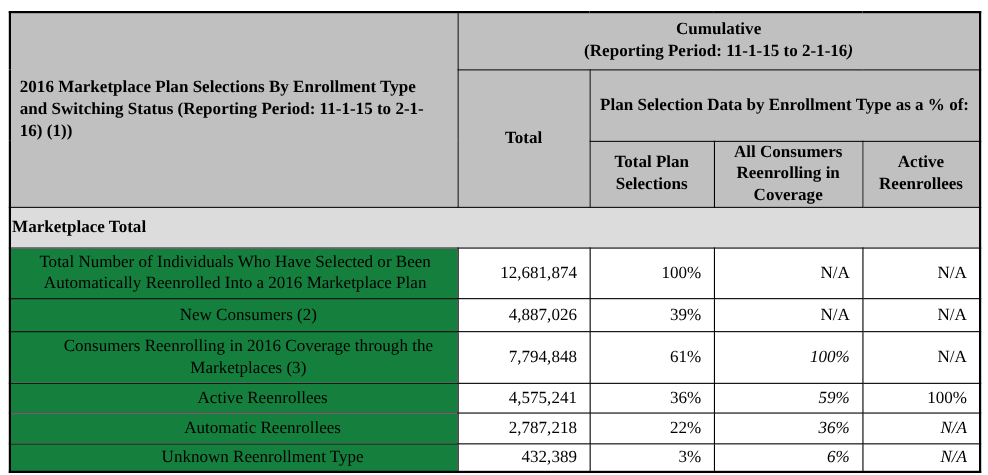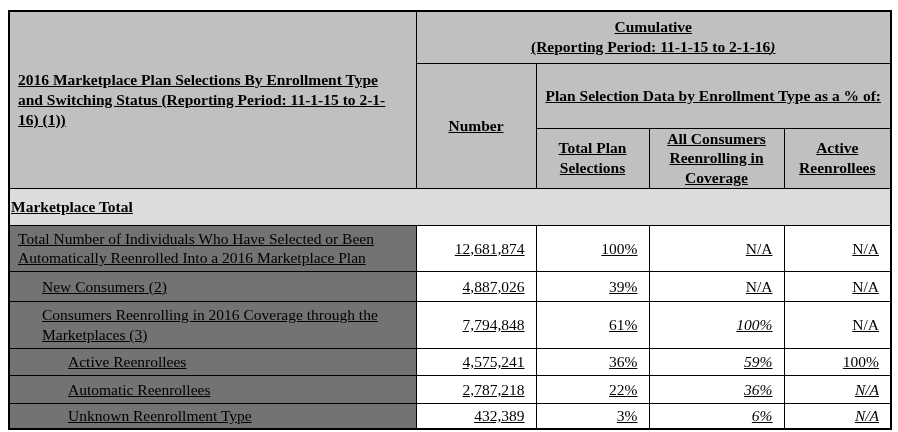--- a/index.html
+++ b/index.html
@@ -25,21 +25,20 @@
     table-layout: fixed;
     border: 2px solid #000000;
   }
   table.report td {
     border: 1px solid #000000;
     box-sizing: border-box;
     font-size: 15.5px;
     line-height: 1.28;
     vertical-align: middle;
     overflow: hidden;
-    text-decoration: underline;
   }
   
   td.hdr {
     background: #c0c0c0;
     font-weight: bold;
     text-align: center;
   }
   td.left-title {
     background: #c0c0c0;
     font-weight: bold;
@@ -56,23 +55,23 @@
   
   td.section-band {
     background: #dcdcdc;
     font-weight: bold;
     text-align: left;
     border-top: 2px solid #000000;
     border-bottom: 1px solid #000000;
   }
   
   td.lbl {
-    text-align: left;
+    text-align: center;
     padding: 2px 6px 2px 8px;
-    background: #737373;
+    background: #15803d;
   }
   td.lbl.indent-1 { padding-left: 32px; }
   td.lbl.indent-2 { padding-left: 58px; }
   td.val {
     text-align: right;
     padding: 2px 11px 2px 4px;
     background: #ffffff;
   }
   td.val.italic { font-style: italic; }
 </style>
@@ -92,21 +91,21 @@
     <tbody>
         <tr style="height:52px">
       <td class="left-title" rowspan="3">2016 Marketplace Plan Selections By Enrollment Type and Switching Status (Reporting Period: 11-1-15 to 2-1-16) (1))</td>
       <td class="hdr" colspan="4">
         <div>Cumulative</div>
         <div><span>(Reporting Period: 11-1-15 to 2-1-16</span><span class="ital-paren">)</span></div>
       </td>
     </tr>
 
     <tr style="height:65px">
-      <td class="hdr" rowspan="2">Number</td>
+      <td class="hdr" rowspan="2">Total</td>
       <td class="hdr hdr-sub" colspan="3">Plan Selection Data by Enrollment Type as a % of:</td>
     </tr>
 
     <tr style="height:58px">
       <td class="hdr hdr-sub">Total Plan Selections</td>
       <td class="hdr hdr-sub">All Consumers Reenrolling in Coverage</td>
       <td class="hdr hdr-sub">Active Reenrollees</td>
     </tr>
 
     <tr style="height:37px">

